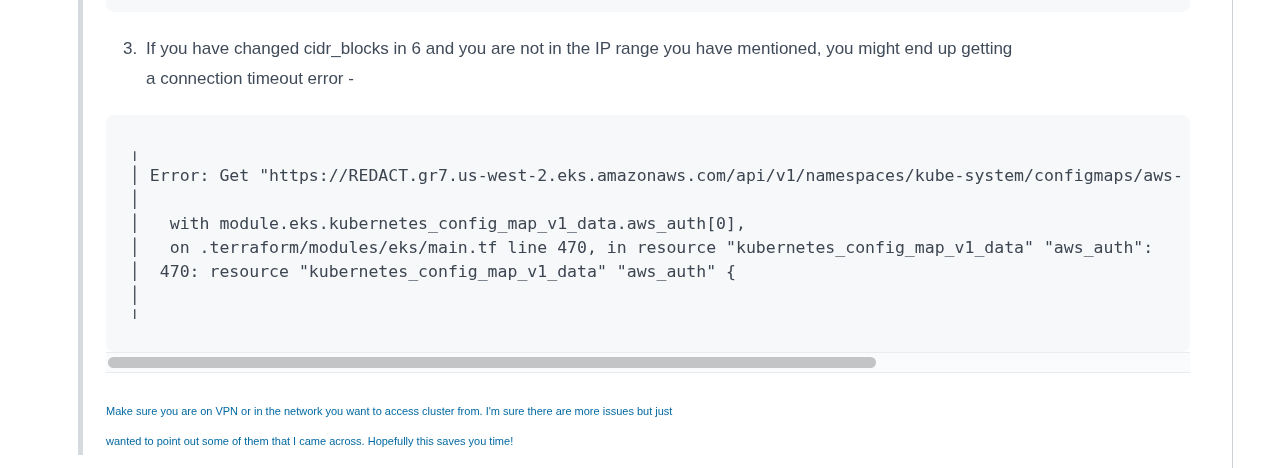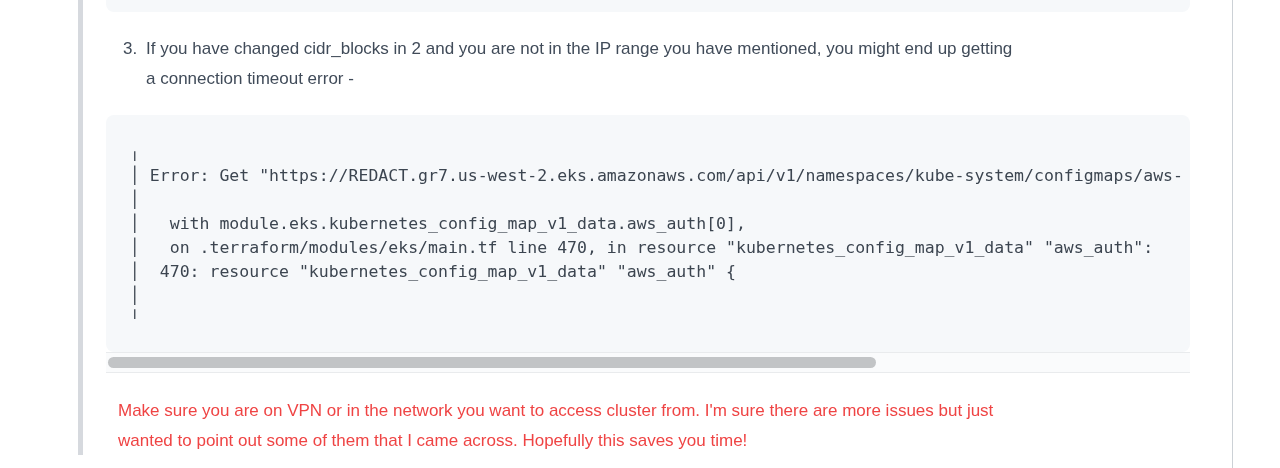--- a/index.html
+++ b/index.html
@@ -81,43 +81,43 @@
   }
   .hscroll .thumb {
     position: absolute;
     left: 2px; top: 4px;
     width: 768px; height: 11px;
     background: #c2c4c6;
     border-radius: 6px;
   }
   .para {
     position: absolute;
-    left: 118px; top: 396px;
+    left: 106px; top: 396px;
     width: 1084px;
     margin: 0;
-    font-size: 17px;
+    font-size: 11px;
     line-height: 30px;
-    color: #ef4444;
+    color: #0369a1;
     white-space: pre-line;
   }
 </style>
 </head>
 <body>
 
 <div class="page">
 
   <div class="left-bar"></div>
 
   <div class="right-line"></div>
 
   <div class="prev-code"></div>
 
   <div class="list-item">
     <div class="num">3.</div>
-    <div class="txt">If you have changed cidr_blocks in 2 and you are not in the IP range you have mentioned, you might end up getting
+    <div class="txt">If you have changed cidr_blocks in 6 and you are not in the IP range you have mentioned, you might end up getting
 a connection timeout error -</div>
   </div>
 
   <pre class="code"><code>╷
 │ Error: Get "https://REDACT.gr7.us-west-2.eks.amazonaws.com/api/v1/namespaces/kube-system/configmaps/aws-
 │
 │   with module.eks.kubernetes_config_map_v1_data.aws_auth[0],
 │   on .terraform/modules/eks/main.tf line 470, in resource "kubernetes_config_map_v1_data" "aws_auth":
 │  470: resource "kubernetes_config_map_v1_data" "aws_auth" {
 │

